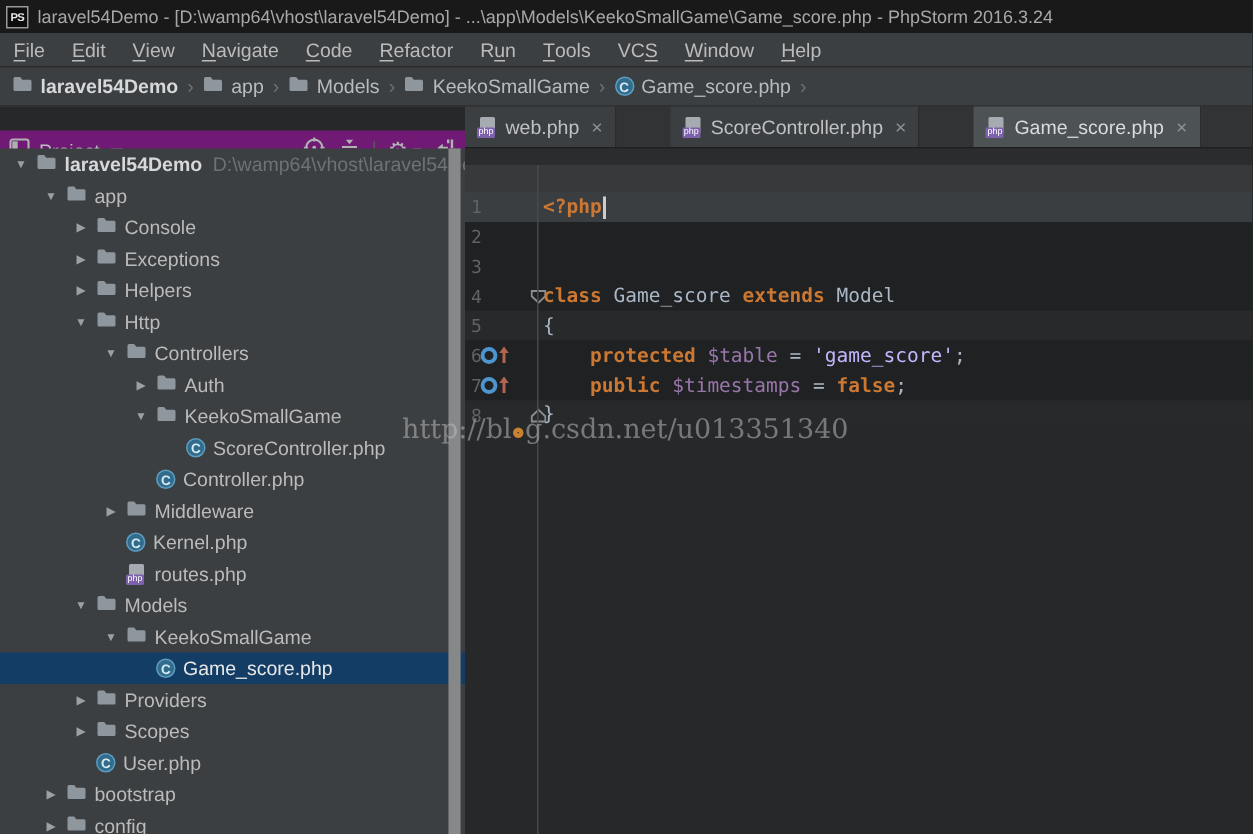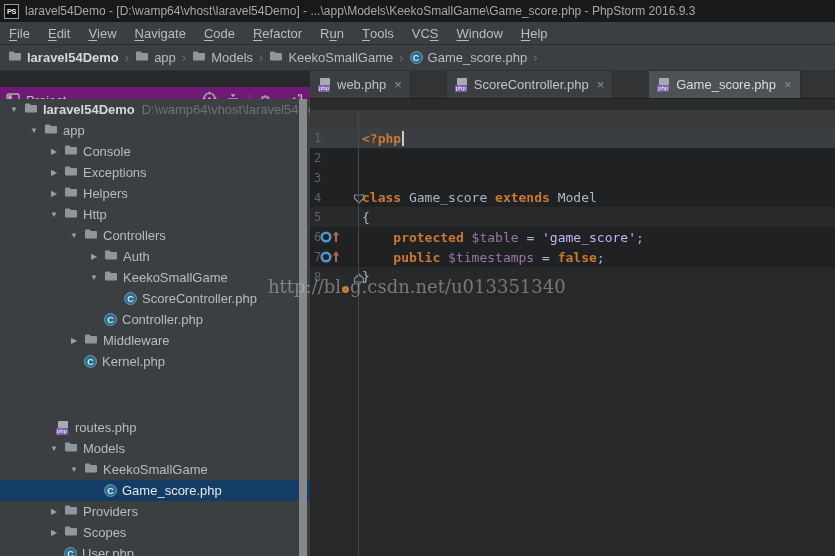--- a/index.html
+++ b/index.html
@@ -110,21 +110,21 @@
                      font-size:6px; line-height:7px; padding:0 1px; border-radius:1px;
                      font-family:"Liberation Sans", sans-serif; }
 </style>
 </head>
 <body>
 
 <div id="app">
 
   <div class="titlebar">
     <span class="ps-icon">PS</span>
-    <span class="title-text">laravel54Demo - [D:\wamp64\vhost\laravel54Demo] - ...\app\Models\KeekoSmallGame\Game_score.php - PhpStorm 2016.9.3</span>
+    <span class="title-text">laravel54Demo - [D:\wamp64\vhost\laravel54Demo] - ...\app\Models\KeekoSmallGame\Game_score.php - PhpStorm 2016.3.24</span>
   </div>
 
   <div class="menubar">
       <span class="menu-item"><u>F</u>ile</span>
       <span class="menu-item"><u>E</u>dit</span>
       <span class="menu-item"><u>V</u>iew</span>
       <span class="menu-item"><u>N</u>avigate</span>
       <span class="menu-item"><u>C</u>ode</span>
       <span class="menu-item"><u>R</u>efactor</span>
       <span class="menu-item">R<u>u</u>n</span>
@@ -321,21 +321,21 @@
         <span class="folder-svg"><svg width="14" height="12" viewBox="0 0 14 12">
             <path d="M1 2.5 Q1 1.4 2.1 1.4 H5.4 L6.9 3.1 H12 Q13 3.1 13 4.1 V9.6 Q13 10.6 12 10.6 H2 Q1 10.6 1 9.6 Z" fill="#8e979e"></path>
           </svg></span>
         <span class="tree-label">Middleware</span>
       </div>
       <div class="tree-row" style="padding-left: 64px;">
         <span class="tree-chevron"></span>
         <span class="class-icon">C</span>
         <span class="tree-label">Kernel.php</span>
       </div>
-      <div class="tree-row" style="padding-left: 36px; margin-top: 45px;">
+      <div class="tree-row" style="padding-left: 64px;">
         <span class="tree-chevron"></span>
         <span class="php-icon">
           <span class="page"></span>
           <span class="badge">php</span>
         </span>
         <span class="tree-label">routes.php</span>
       </div>
       <div class="tree-row" style="padding-left: 44px;">
         <span class="tree-chevron">▼</span>
         <span class="folder-svg"><svg width="14" height="12" viewBox="0 0 14 12">

